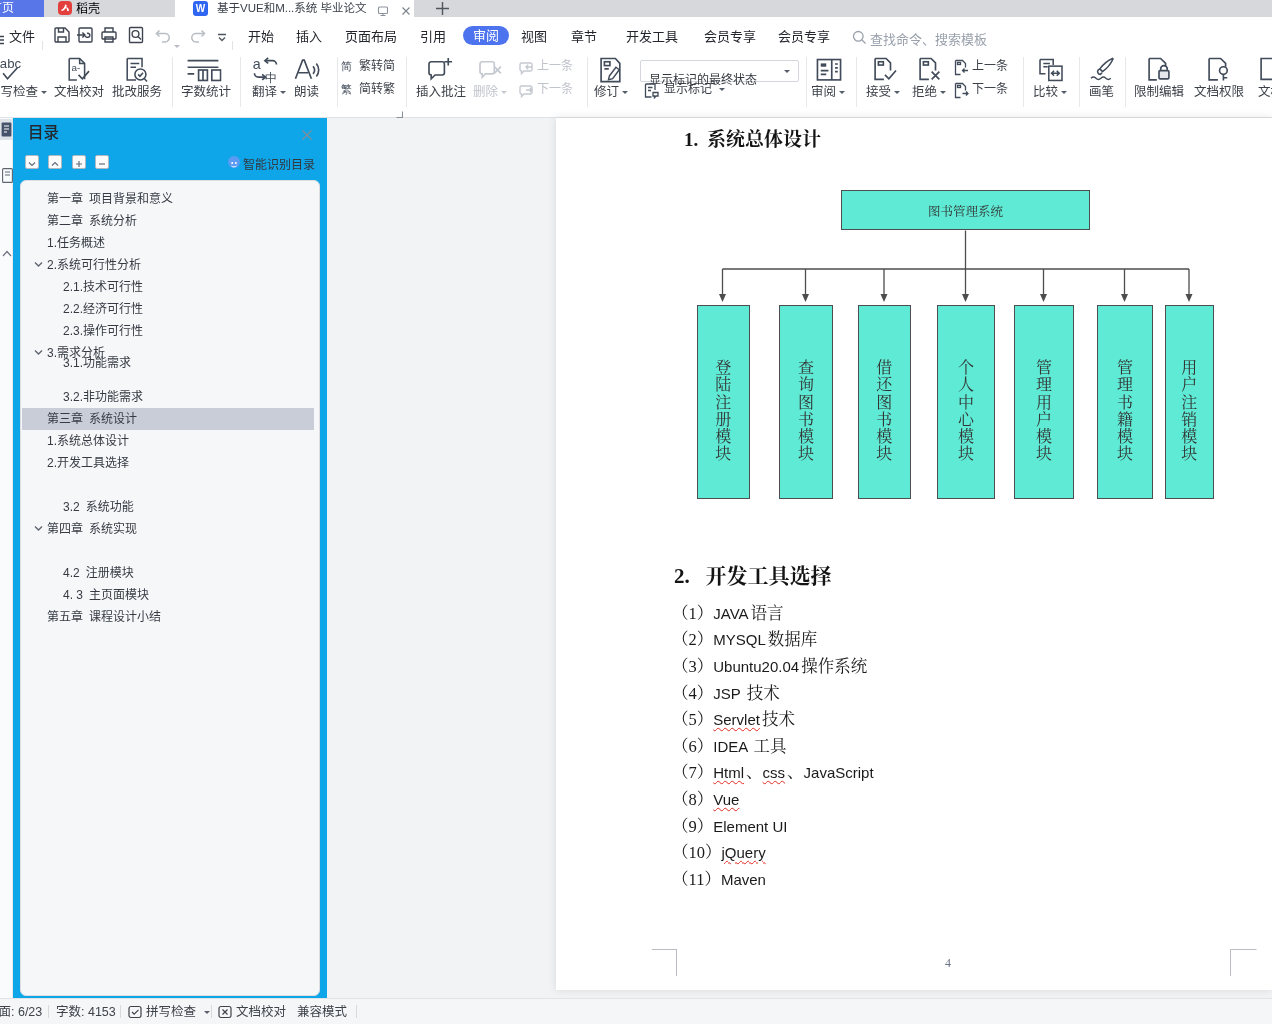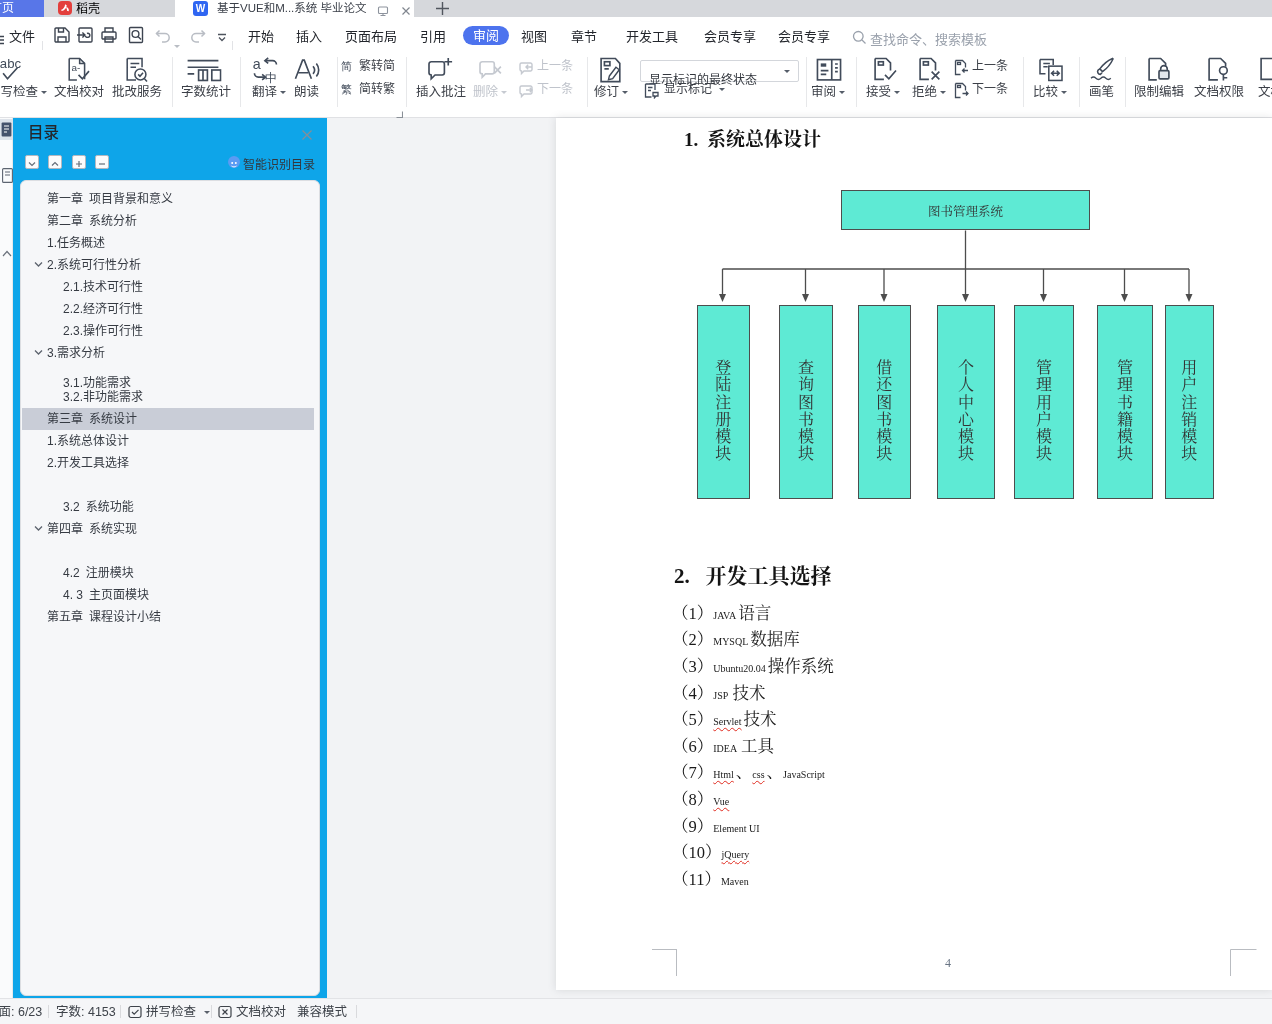--- a/index.html
+++ b/index.html
@@ -51,21 +51,21 @@
 .ti .c1{position:absolute;left:25px}
 .ti .c2{position:absolute;left:41px}
 .ti.sel{background:#c9cdd7}
 .tcar{position:absolute;left:12px;top:7px;width:9px;height:7px}
 
 #canvas{left:327px;top:118px;width:945px;height:880px;background:#f2f3f5}
 #page{left:229px;top:0;width:716px;height:872px;background:#fff;box-shadow:0 0 8px rgba(96,100,108,.18)}
 
 .docserif{font-family:"Liberation Serif","Noto Serif CJK SC","Noto Serif SC",serif}
 .h1n{position:absolute;font-weight:bold;color:#141414;line-height:24px}
-.latin{font-family:Liberation Serif, serif;font-size:10px;margin-right:2px}
+.latin{font-family:Liberation Sans, sans-serif;font-size:15px;margin-right:2px}
 .li{position:absolute;font-size:16.5px;color:#1a1a1a;white-space:nowrap}
 .sq{text-decoration:underline;text-decoration-color:#e02b20;text-decoration-style:wavy;text-decoration-thickness:1px;text-underline-offset:2px}
 .vbox{position:absolute;border:1.3px solid #4d4d4d;background:#5eead4}
 .vtx{position:absolute;font-size:16px;color:#333;width:100%;text-align:center;line-height:17.3px}
 
 #statusbar{left:0;top:998px;width:1272px;height:26px;background:#f5f6f8;border-top:1px solid #e2e3e6}
 .st{position:absolute;top:6px;font-size:12.5px;color:#3e434a;line-height:14px;white-space:nowrap}
 .ssep{position:absolute;top:6px;width:1px;height:13px;background:#d9dadd}
 </style></head>
 <body>
@@ -380,21 +380,21 @@
       </div>
     <div class="ti" style="top:138.5px">
         <span class="c2">2.3.操作可行性</span>
       </div>
     <div class="ti" style="top:160.5px">
         <svg class="tcar" viewBox="0 0 9 7" fill="none" stroke="#5d646e" stroke-width="1.3">
           <path d="M1 1.5l3.5 3.5L8 1.5"></path>
         </svg>
         <span class="c1">3.需求分析</span>
       </div>
-    <div class="ti" style="top:191px">
+    <div class="ti" style="top:171px">
         <span class="c2">3.1.功能需求</span>
       </div>
     <div class="ti" style="top:204.5px">
         <span class="c2">3.2.非功能需求</span>
       </div>
     <div class="ti sel" style="top:226.5px">
         <span class="c1">第三章 系统设计</span>
       </div>
     <div class="ti" style="top:248.5px">
         <span class="c1">1.系统总体设计</span>

